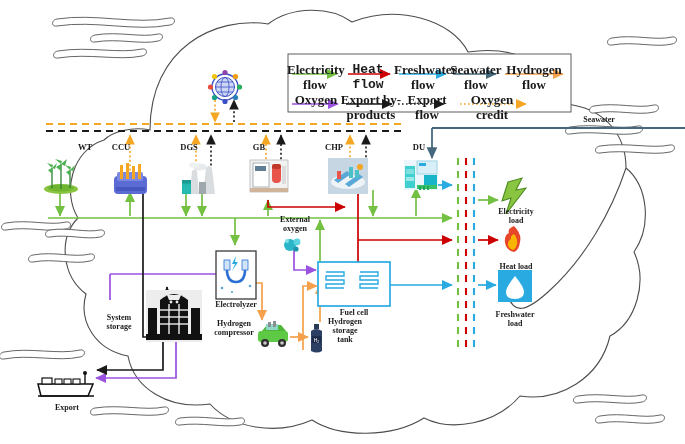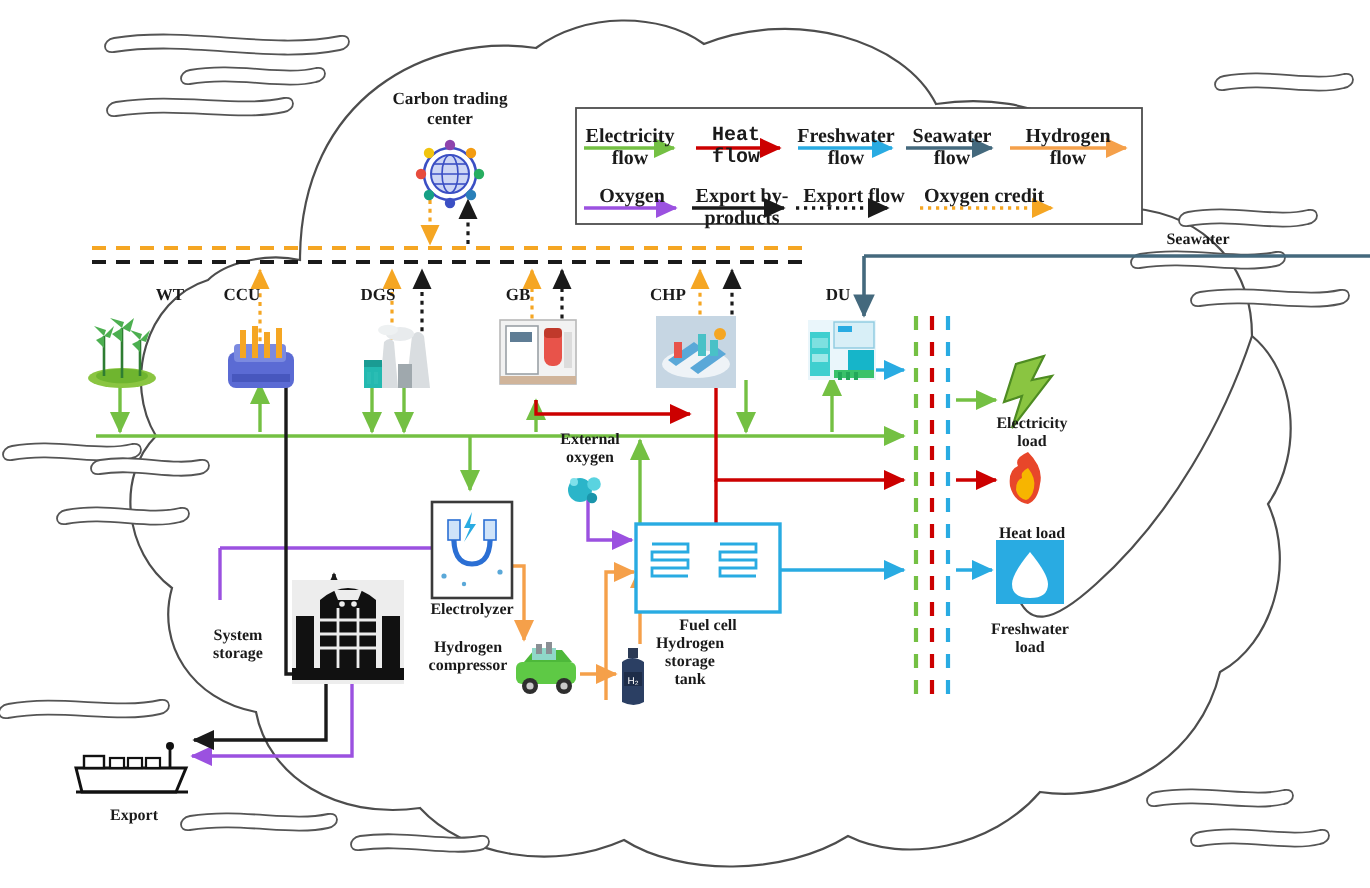--- a/index.html
+++ b/index.html
@@ -3,21 +3,21 @@
 <meta charset="utf-8">
 <style>
   html,body{margin:0;padding:0;background:#ffffff;}
   body{width:685px;height:444px;position:relative;overflow:hidden;
        font-family:"Liberation Serif",serif;}
   #stage{position:absolute;left:0;top:0;width:685px;height:444px;}
   svg#scene{position:absolute;left:0;top:0;width:685px;height:444px;}
   .lbl{position:absolute;font-family:"Liberation Serif",serif;font-weight:bold;
        color:#1a1a1a;text-align:center;line-height:1.12;white-space:pre-line;}
   .lbl-unit{font-size:8.5px;}
-  .lbl-leg{font-size:10px;}
+  .lbl-leg{font-size:13px;}
   .lbl-ttl{font-size:8.6px;}
   .lbl-sm{font-size:8px;}
 </style>
 </head>
 <body>
 
 <div id="stage">
 
 <svg id="scene" viewBox="0 0 685 444">
   <defs>
@@ -403,22 +403,20 @@
     <path d="M514,234 q4,5 3,10 q-1,5 -4,6 q-4,-1 -5,-5 q0,-5 3,-6 q-1,-3 3,-5 z" fill="#f7b500"></path>
   </g>
 
   <g>
     <rect x="498" y="270" width="34" height="32" fill="#29abe2"></rect>
     <path d="M515,276 q9,11 9,16 q0,7 -9,7 q-9,0 -9,-7 q0,-5 9,-16 z" fill="#ffffff"></path>
   </g>
 
 </svg>
 
-<div class="lbl lbl-ttl" style="left:185px;top:45px;width:80px;">Carbon trading
-center</div>
 
 <div class="lbl lbl-unit" style="left:42px;top:143px;width:30px;margin-left:28px;">WT</div>
 <div class="lbl lbl-unit" style="left:106px;top:143px;width:30px;">CCU</div>
 <div class="lbl lbl-unit" style="left:174px;top:143px;width:30px;">DGS</div>
 <div class="lbl lbl-unit" style="left:244px;top:143px;width:30px;">GB</div>
 <div class="lbl lbl-unit" style="left:319px;top:143px;width:30px;">CHP</div>
 <div class="lbl lbl-unit" style="left:404px;top:143px;width:30px;">DU</div>
 
 <div class="lbl lbl-leg" style="left:287px;top:63px;width:56px;">Electricity flow</div>
 <div class="lbl lbl-leg" style="left:345px;top:63px;width:46px;font-family:Liberation Mono, monospace;">Heat flow</div>

